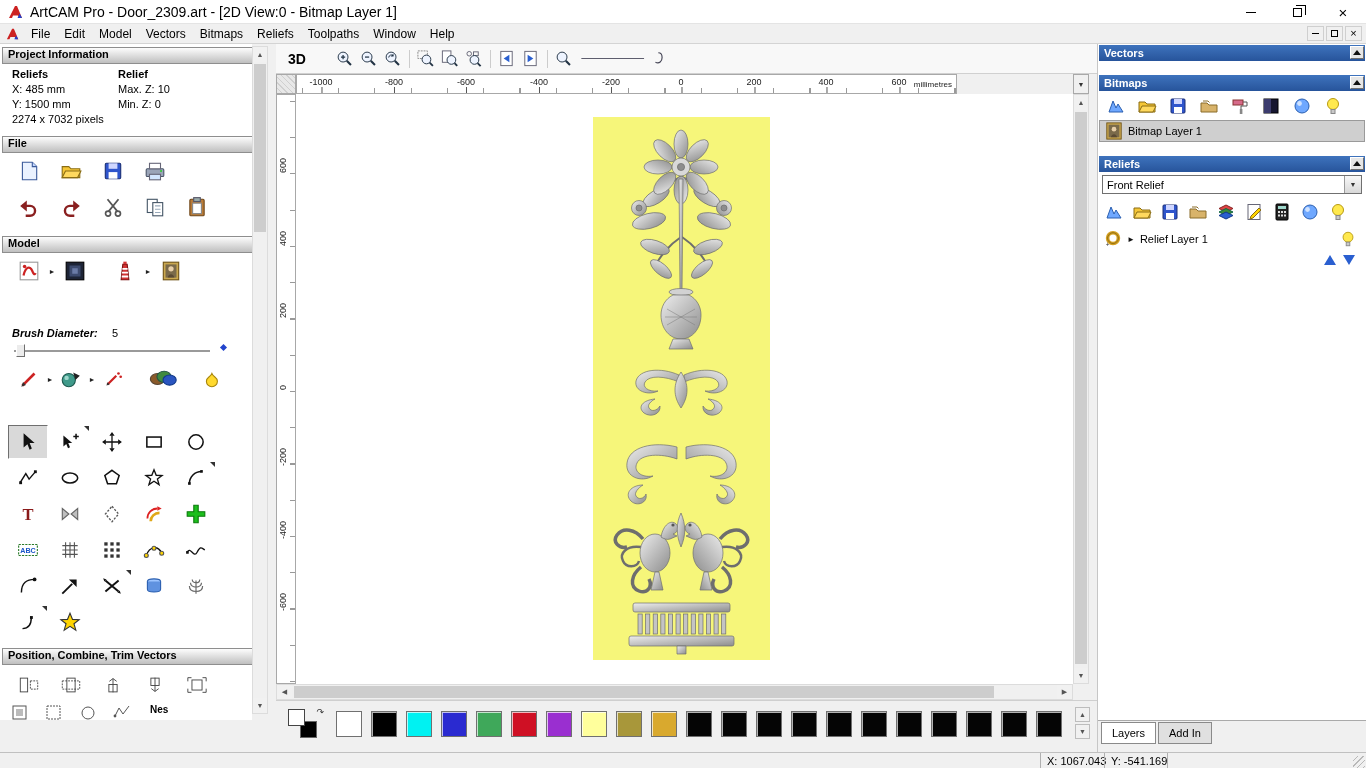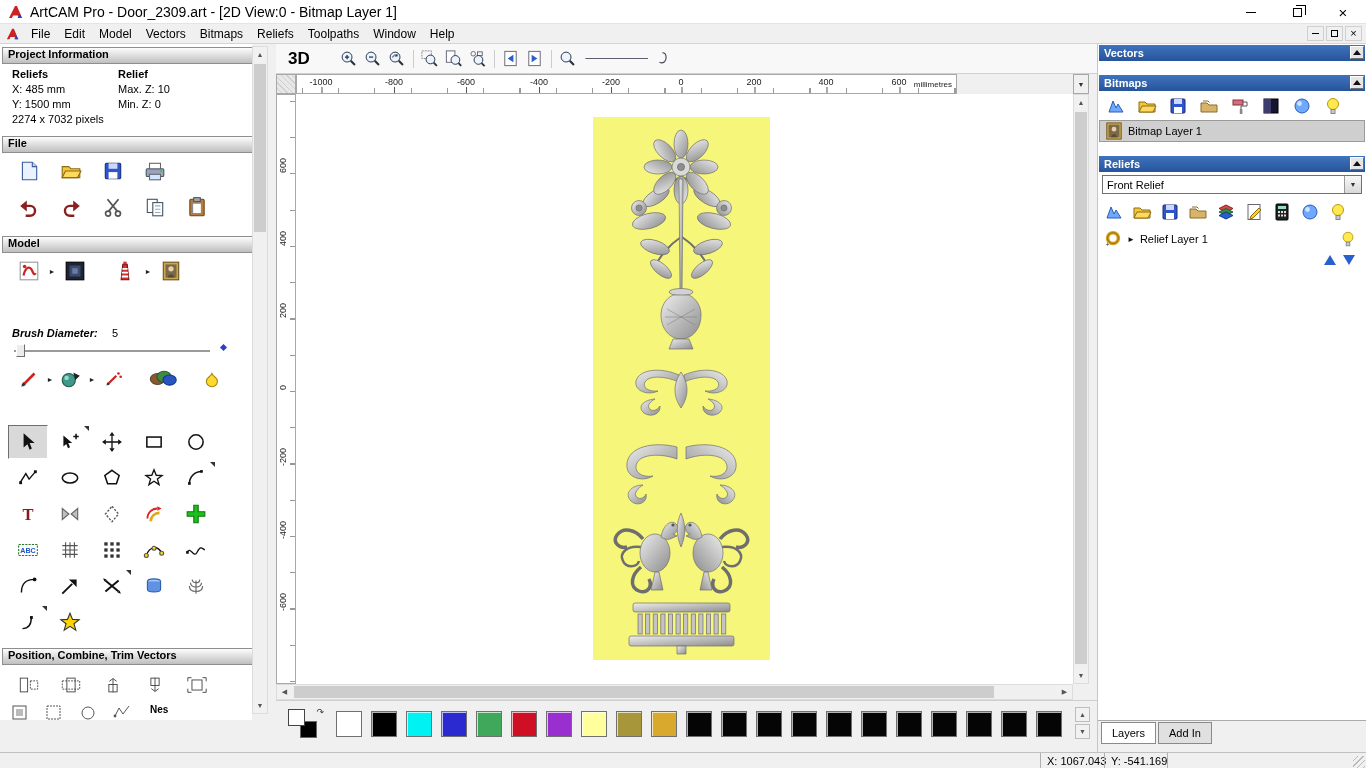--- a/index.html
+++ b/index.html
@@ -57,21 +57,21 @@
   
   .sb{background:#f0f0f0;border:1px solid #dcdcdc;position:absolute}
   .sbtn{position:absolute;display:flex;align-items:center;justify-content:center;background:#f1f1f1;color:#555;font-size:7px}
   .sthumb{position:absolute;background:#cdcdcd}
 
   
   .center{position:absolute;left:276px;top:44px;width:821px;height:708px;background:#f0f0f0}
   .cv-toolbar{position:absolute;left:0;top:0;width:821px;height:30px;background:#f8f8f8;border-bottom:1px solid #d0d0d0;display:flex;align-items:center;padding-left:8px}
   .tbtn{height:24px;min-width:24px;display:flex;align-items:center;justify-content:center}
   .tbtn svg{width:19px;height:19px}
-  .tbtn-3d{font-weight:bold;font-size:17px;padding:0 4px;margin-right:23px}
+  .tbtn-3d{font-weight:bold;font-size:14px;padding:0 4px;margin-right:23px}
   .tsep{width:1px;height:18px;background:#cccccc;margin:0 4px}
   .ruler-corner{position:absolute;left:0;top:30px;width:20px;height:20px;background:repeating-linear-gradient(45deg,#e8e8e8 0 3px,#cfcfcf 3px 4px);border:1px solid #a8a8a8}
   .h-ruler{position:absolute;left:20px;top:30px;width:661px;height:20px;background:#fff;border:1px solid #a8a8a8;overflow:hidden}
   .h-ruler .minor{position:absolute;left:0;bottom:0;width:100%;height:5px;background:repeating-linear-gradient(to right,#999 0 1px,transparent 1px 36.25px);background-position:5px 0}
   .htick{position:absolute;top:2px;transform:translateX(-50%);font-size:9px;color:#222}
   .htick::after{content:"";position:absolute;left:50%;top:10px;width:1px;height:8px;background:#555}
   .hunit{position:absolute;right:4px;top:5px;font-size:8px;color:#222}
   .ruler-dd{position:absolute;left:797px;top:30px;width:16px;height:20px;border:1px solid #a8a8a8;background:#f0f0f0;display:flex;align-items:center;justify-content:center;font-size:7px;color:#333}
   .v-ruler{position:absolute;left:0;top:50px;width:20px;height:590px;background:#fff;border:1px solid #a8a8a8;overflow:hidden}
   .v-ruler .minor{position:absolute;right:0;top:0;height:100%;width:5px;background:repeating-linear-gradient(to bottom,#999 0 1px,transparent 1px 36.25px);background-position:0 6px}

